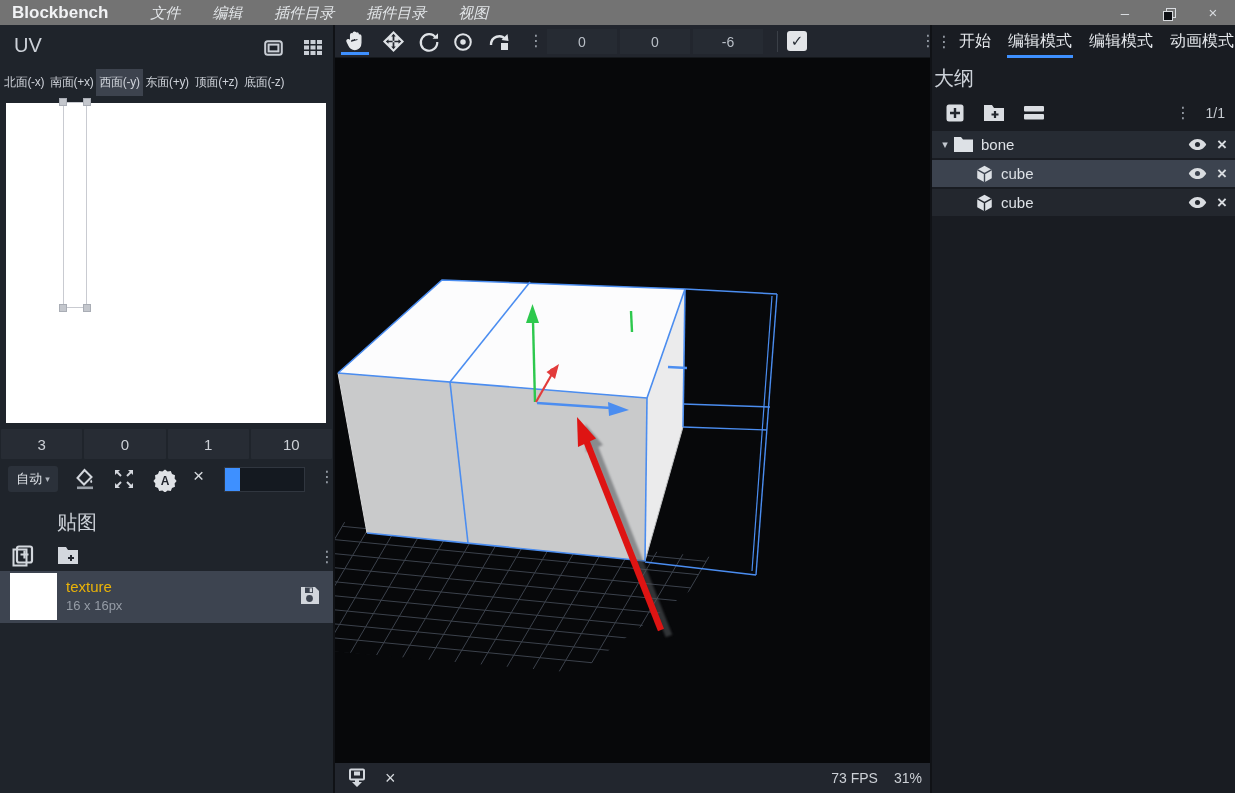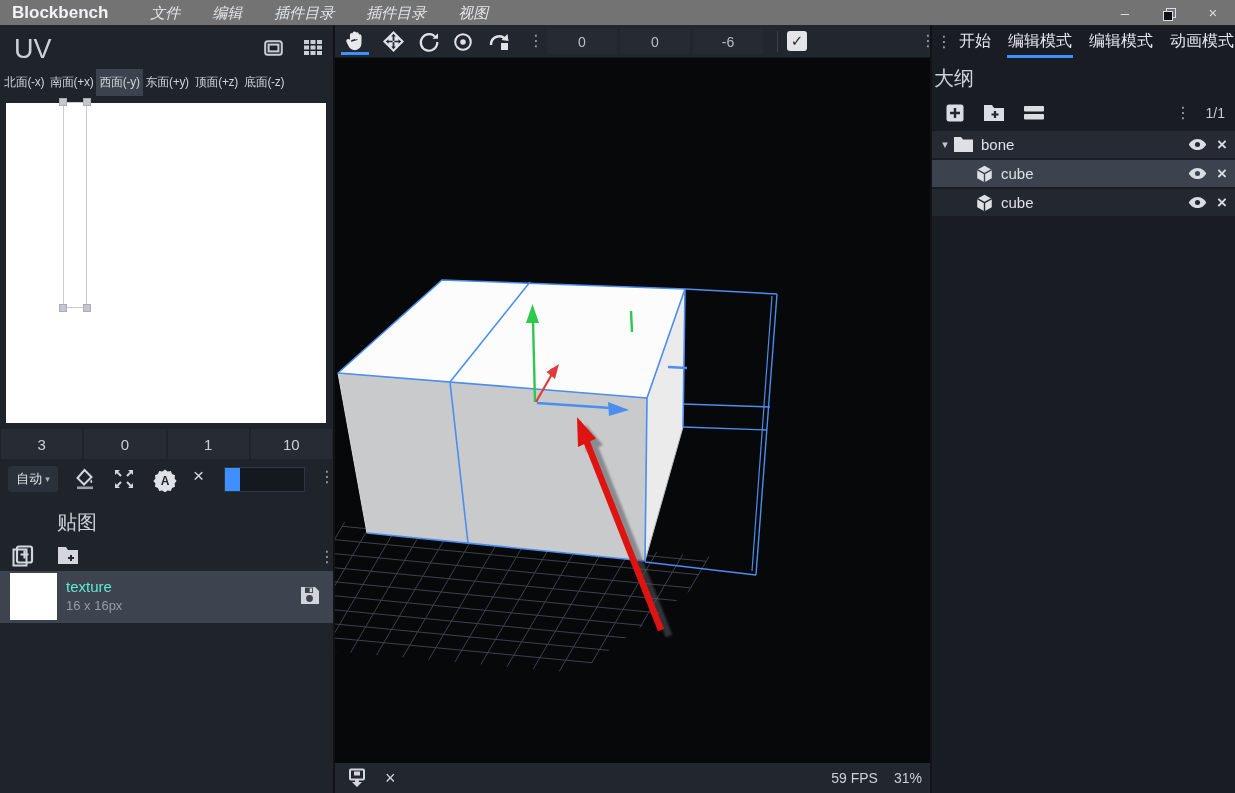--- a/index.html
+++ b/index.html
@@ -20,21 +20,21 @@
   
   .left-panel  { position:absolute; left:0;   top:25px; width:335px; height:768px; background:#1f242b; z-index:10; }
   .center-col  { position:absolute; left:335px; top:25px; width:597px; height:768px; background:#07080a; }
   .right-panel { position:absolute; left:932px; top:25px; width:303px; height:768px; background:#191c22; z-index:10; }
   .v-divider-l { position:absolute; left:333px; top:25px; width:2px; height:768px; background:#101216; z-index:20; }
   .v-divider-r { position:absolute; left:930px; top:25px; width:2px; height:768px; background:#101216; z-index:20; }
 
   .kebab { color:#9ba2ab; font-size:16px; line-height:1; letter-spacing:0; }
 
   
-  .uv-title { position:absolute; left:14px; top:9px; font-size:27px; color:#ccd1d8; }
+  .uv-title { position:absolute; left:14px; top:9px; font-size:20px; color:#ccd1d8; }
   .uv-head-ic { position:absolute; top:15px; color:#c6cbd2; }
   .uv-face-tabs { position:absolute; left:1px; top:43px; width:333px; height:28px; display:flex; align-items:flex-end; }
   .uv-face-tab { font-size:12px; color:#ced2d9; padding:5px 3px; white-space:nowrap; letter-spacing:-0.3px; }
   .uv-face-tab.selected { background:#3d434e; }
   .uv-canvas { position:absolute; left:6px; top:78px; width:320px; height:320px; background:#ffffff; }
   .uv-sel { position:absolute; left:57px; top:-1px; width:24px; height:206px; border:1.5px solid #c9cbd1; }
   .uv-handle { position:absolute; width:8px; height:8px; background:#c4c7cd; border:1px solid #a9adb5; }
   .uv-h-tl { left:-5px; top:-5px; } .uv-h-tr { right:-5px; top:-5px; }
   .uv-h-bl { left:-5px; bottom:-5px; } .uv-h-br { right:-5px; bottom:-5px; }
   .uv-numbers { position:absolute; left:1px; top:404px; width:331px; height:30px; display:flex; gap:2px; }
@@ -45,21 +45,21 @@
   .uv-tool { position:absolute; top:5px; color:#d3d7dd; }
   .uv-x { position:absolute; left:193px; top:2px; font-size:19px; color:#d6dade; }
   .uv-slider { position:absolute; left:224px; top:4px; width:81px; height:25px; background:#141920; border:1px solid #30363f; }
   .uv-slider-handle { position:absolute; left:0; top:0; width:15px; height:23px; background:#3e90ff; }
   .panel-kebab-1 { position:absolute; left:319px; top:444px; }
   .tex-title { position:absolute; left:14px; top:484px; font-size:20px; color:#ccd1d8;margin-left:43px; }
   .tex-toolbar { position:absolute; left:0; top:518px; width:335px; height:26px; color:#d3d7dd; }
   .panel-kebab-2 { position:absolute; left:319px; top:524px; }
   .tex-item { position:absolute; left:0; top:546px; width:335px; height:52px; background:#3d4450; }
   .tex-thumb { position:absolute; left:10px; top:2px; width:47px; height:47px; background:#ffffff; }
-  .tex-name { position:absolute; left:66px; top:7px; font-size:15px; color:#5eead4; }
+  .tex-name { position:absolute; left:66px; top:7px; font-size:15px; color:#eab308; }
   .tex-size { position:absolute; left:66px; top:27px; font-size:13px; color:#959ca6; }
   .tex-save { position:absolute; right:16px; top:15px; color:#d2d6dc; }
 
   
   .vp-toolbar { position:absolute; left:0; top:0; width:597px; height:33px; background:#22262e; border-bottom:1px solid #15181c; }
   .tool-btn { position:absolute; top:3px; width:28px; height:27px; display:flex; align-items:center; justify-content:center; color:#e2e5e9; }
   .tool-btn.selected { border-bottom:3px solid #3e90ff; }
   .vp-input { position:absolute; top:4px; width:70px; height:25px; background:#262b33; color:#b9bfc7; font-size:14px; display:flex; align-items:center; justify-content:center; }
   .vp-divider { position:absolute; left:442px; top:6px; width:1px; height:21px; background:#3a3f47; }
   .vp-check { position:absolute; left:452px; top:6px; width:20px; height:20px; background:#e3e5e8; border-radius:3px; color:#262b33; font-size:15px; font-weight:bold; display:flex; align-items:center; justify-content:center; }
@@ -358,21 +358,21 @@
     <div class="statusbar">
       <span class="sb-icon">
         <svg class="ico" width="20" height="20" viewBox="0 0 20 20">
             <rect x="3" y="1.5" width="14" height="10" rx="1" fill="none" stroke="#d3d7dd" stroke-width="2"></rect>
             <rect x="7" y="3.5" width="6" height="4" fill="#d3d7dd"></rect>
             <path d="M10 19 l-5-5 h3 v-3 h4 v3 h3 Z" fill="#d3d7dd"></path>
           </svg>
       </span>
       <span class="sb-x">×</span>
       <div class="sb-right">
-        <span>59 FPS</span>
+        <span>73 FPS</span>
         <span>31%</span>
       </div>
     </div>
   </div>
 
   <div class="right-panel">
     <div class="mode-tabs">
       <span class="kebab mode-kebab">⋮</span>
       <span class="mode-tab">开始</span>
       <span class="mode-tab selected">编辑模式</span>

